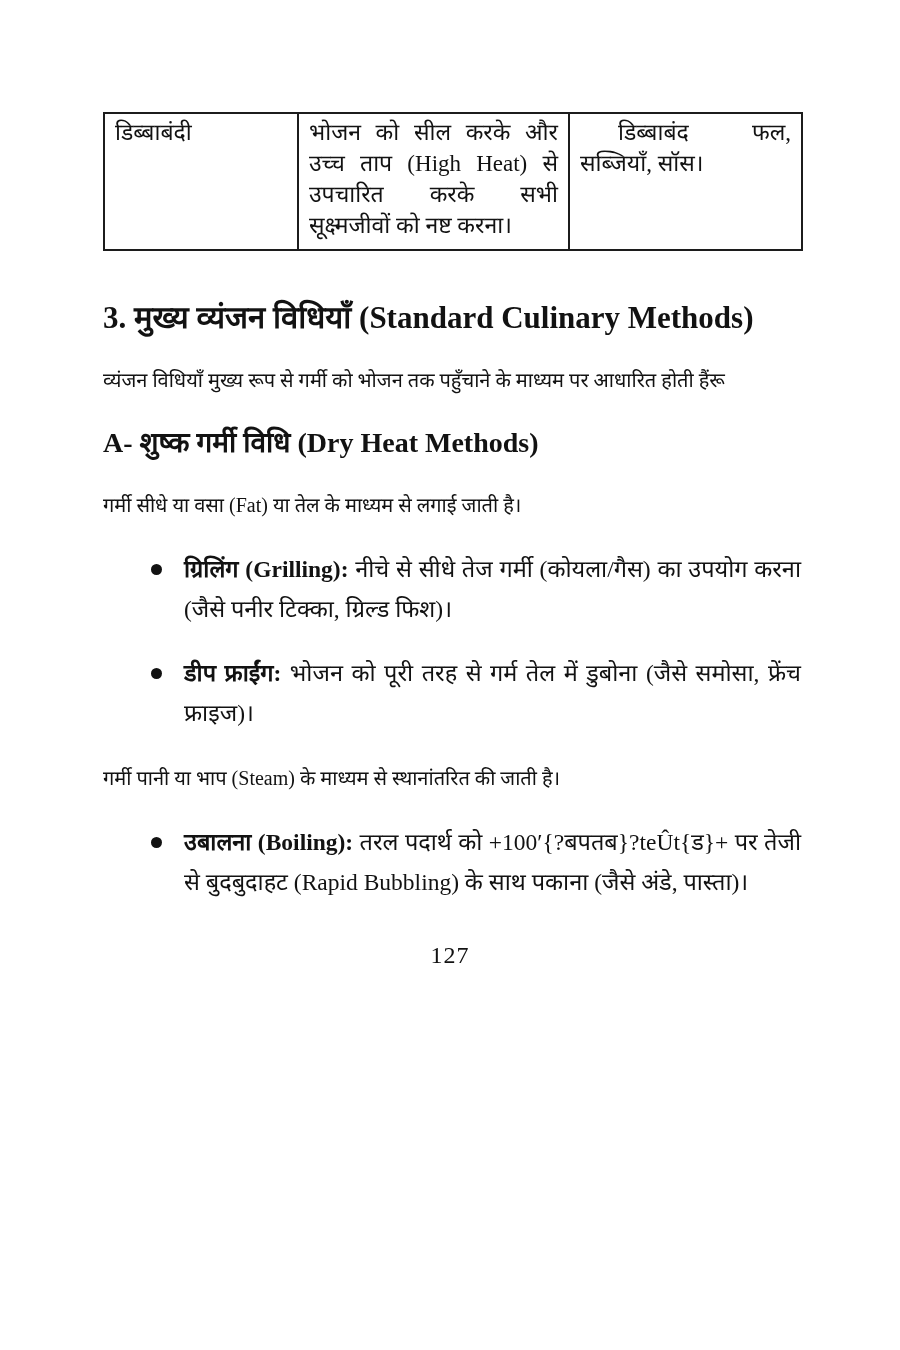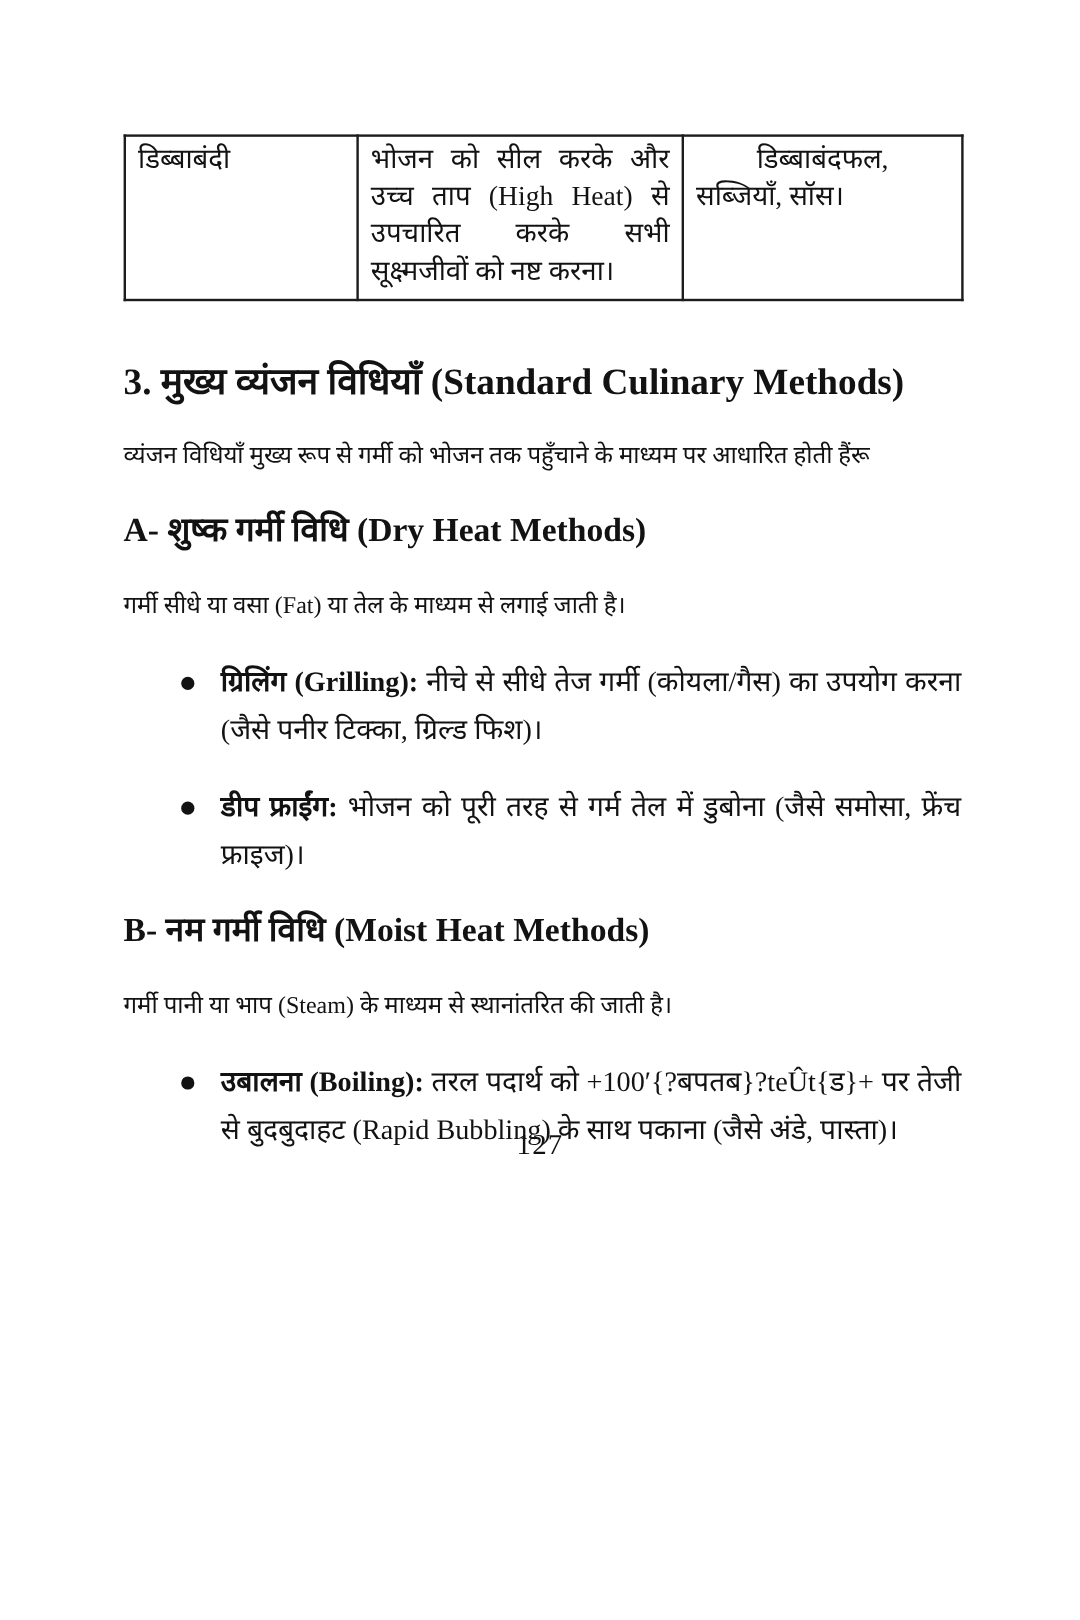--- a/index.html
+++ b/index.html
@@ -29,21 +29,22 @@
   table.data-table td {
     border: 2px solid #1c1c1c;
     vertical-align: top;
     padding: 3px 10px 8px 10px;
     font-size: 23px;
     line-height: 31px;
   }
   td.cell-desc { text-align: justify; }
   .example-line1 {
     display: flex;
-    justify-content: center;
+    justify-content: space-between;
+    margin-left: 38px;
   }
   
   .h-main {
     margin: 50px 0 0 0;
     font-size: 31px;
     font-weight: bold;
     line-height: 34px;
   }
   .h-sub {
     margin: 26px 0 0 0;
@@ -138,21 +139,20 @@
     <div class="frying-block">
 
       <div class="bullet">
         <span class="marker"></span>
         <span class="lead">डीप फ्राईंग:</span>
         <span>भोजन को पूरी तरह से गर्म तेल में डुबोना (जैसे समोसा, फ्रेंच फ्राइज)।</span>
       </div>
 
     </div>
 
-    <h2 class="h-sub">B- नम गर्मी विधि (Moist Heat Methods)</h2>
     <p class="body-par">गर्मी पानी या भाप (Steam) के माध्यम से स्थानांतरित की जाती है।</p>
 
     <div class="bullet">
       <span class="marker"></span>
       <span class="lead">उबालना (Boiling):</span>
       <span>तरल पदार्थ को +100′{?बपतब}?teÛt{ड}+ पर तेजी से बुदबुदाहट (Rapid Bubbling) के साथ पकाना (जैसे अंडे, पास्ता)।</span>
     </div>
 
   </div>
 

